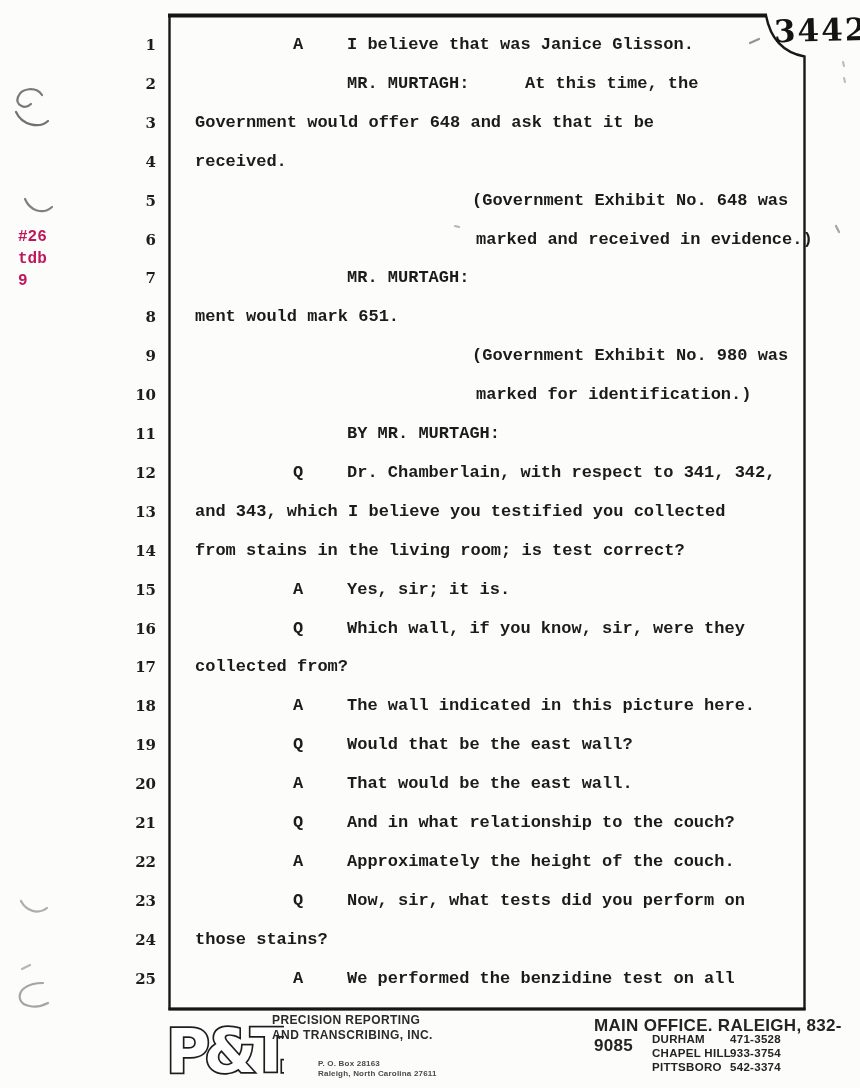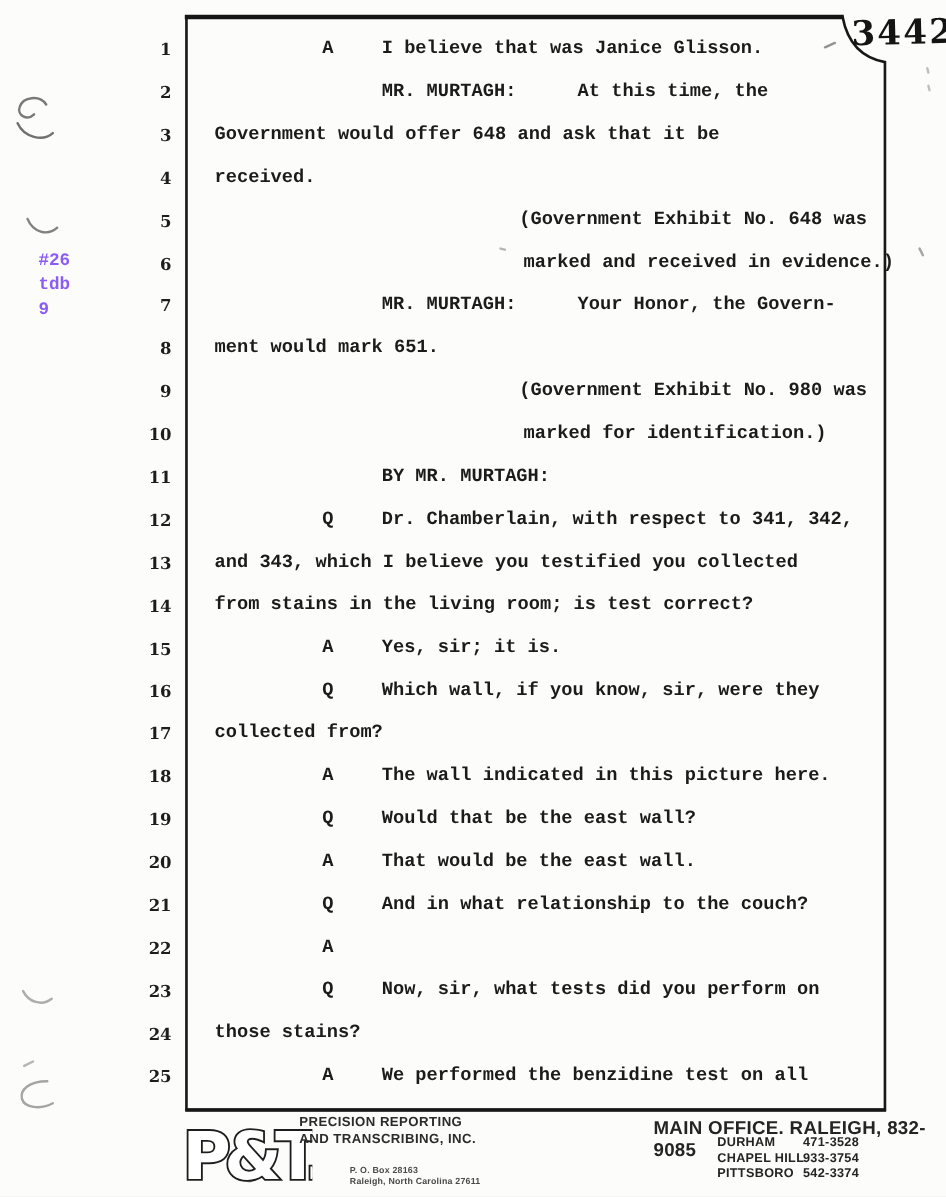--- a/index.html
+++ b/index.html
@@ -28,23 +28,23 @@
   .col-speaker-text{left:525px;}
   .col-exhibit{left:472px;}
   .col-exhibit2{left:476px;}
   
   #page-number{
     position:absolute;left:774px;top:12px;
     font-family:"DejaVu Serif",serif;font-size:31px;font-weight:bold;
     letter-spacing:2px;color:#141414;transform:rotate(-1.5deg);
   }
   .margin-note{
-    position:absolute;left:35px;
+    position:absolute;left:18px;
     font-family:"Liberation Mono",monospace;font-size:16px;font-weight:700;
-    color:#8b5cf6;
+    color:#be185d;
   }
   
   #footer-firm-1,#footer-firm-2{
     position:absolute;left:272px;
     font-family:"Liberation Sans",sans-serif;font-size:12px;font-weight:bold;
     letter-spacing:.4px;color:#2b2b2b;
   }
   #footer-firm-1{top:1013px;}
   #footer-firm-2{top:1028px;}
   .footer-addr{
@@ -124,21 +124,20 @@
         <span class="lnum">5</span>
         <span class="ttext col-exhibit">(Government Exhibit No. 648 was</span>
       </div>
       <div class="tline" style="top: 229.5px;">
         <span class="lnum">6</span>
         <span class="ttext col-exhibit2">marked and received in evidence.)</span>
       </div>
       <div class="tline" style="top: 268.4px;">
         <span class="lnum">7</span>
         <span class="tprefix col-speaker">MR. MURTAGH:</span>
-        <span class="ttext col-speaker-text">Your Honor, the Govern-</span>
       </div>
       <div class="tline" style="top: 307.3px;">
         <span class="lnum">8</span>
         <span class="ttext col-body">ment would mark 651.</span>
       </div>
       <div class="tline" style="top: 346.2px;">
         <span class="lnum">9</span>
         <span class="ttext col-exhibit">(Government Exhibit No. 980 was</span>
       </div>
       <div class="tline" style="top: 385.1px;">
@@ -192,20 +191,21 @@
         <span class="ttext col-qa-text">That would be the east wall.</span>
       </div>
       <div class="tline" style="top: 813px;">
         <span class="lnum">21</span>
         <span class="tprefix col-qa-prefix">Q</span>
         <span class="ttext col-qa-text">And in what relationship to the couch?</span>
       </div>
       <div class="tline" style="top: 851.9px;">
         <span class="lnum">22</span>
         <span class="tprefix col-qa-prefix">A</span>
+        <span class="ttext col-qa-text">Approximately the height of the couch.</span>
       </div>
       <div class="tline" style="top: 890.8px;">
         <span class="lnum">23</span>
         <span class="tprefix col-qa-prefix">Q</span>
         <span class="ttext col-qa-text">Now, sir, what tests did you perform on</span>
       </div>
       <div class="tline" style="top: 929.7px;">
         <span class="lnum">24</span>
         <span class="ttext col-body">those stains?</span>
       </div>

